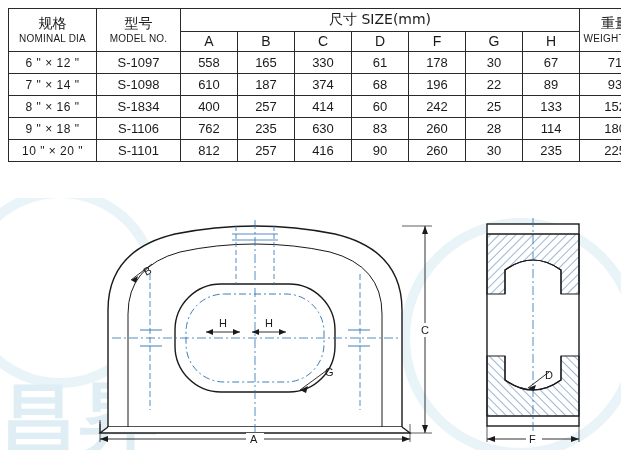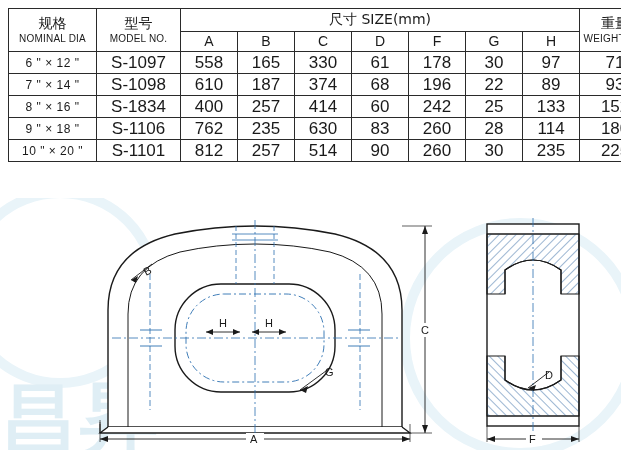--- a/index.html
+++ b/index.html
@@ -82,21 +82,21 @@
   .stack {
     display: flex;
     flex-direction: column;
     align-items: center;
     justify-content: center;
     line-height: 1.25;
     height: 42px;
   }
   td.body {
     height: 21px;
-    font-size: 17px;
+    font-size: 13px;
   }
   td.nominal {
     font-size: 12px;
     letter-spacing: 0.5px;
   }
   col.c-nom { width: 88px; }
   col.c-mod { width: 84px; }
   col.c-dim { width: 57px; }
   col.c-wt  { width: 71px; }
 
@@ -176,21 +176,21 @@
     <tbody>
       <tr>
         <td class="body nominal">6 " × 12 "</td>
         <td class="body">S-1097</td>
         <td class="body">558</td>
         <td class="body">165</td>
         <td class="body">330</td>
         <td class="body">61</td>
         <td class="body">178</td>
         <td class="body">30</td>
-        <td class="body">97</td>
+        <td class="body">67</td>
         <td class="body">71</td>
       </tr>
       <tr>
         <td class="body nominal">7 " × 14 "</td>
         <td class="body">S-1098</td>
         <td class="body">610</td>
         <td class="body">187</td>
         <td class="body">374</td>
         <td class="body">68</td>
         <td class="body">196</td>
@@ -220,21 +220,21 @@
         <td class="body">260</td>
         <td class="body">28</td>
         <td class="body">114</td>
         <td class="body">180</td>
       </tr>
       <tr>
         <td class="body nominal">10 " × 20 "</td>
         <td class="body">S-1101</td>
         <td class="body">812</td>
         <td class="body">257</td>
-        <td class="body">514</td>
+        <td class="body">416</td>
         <td class="body">90</td>
         <td class="body">260</td>
         <td class="body">30</td>
         <td class="body">235</td>
         <td class="body">225</td>
       </tr>
     </tbody>
   </table>
 
   <div class="drawing">

